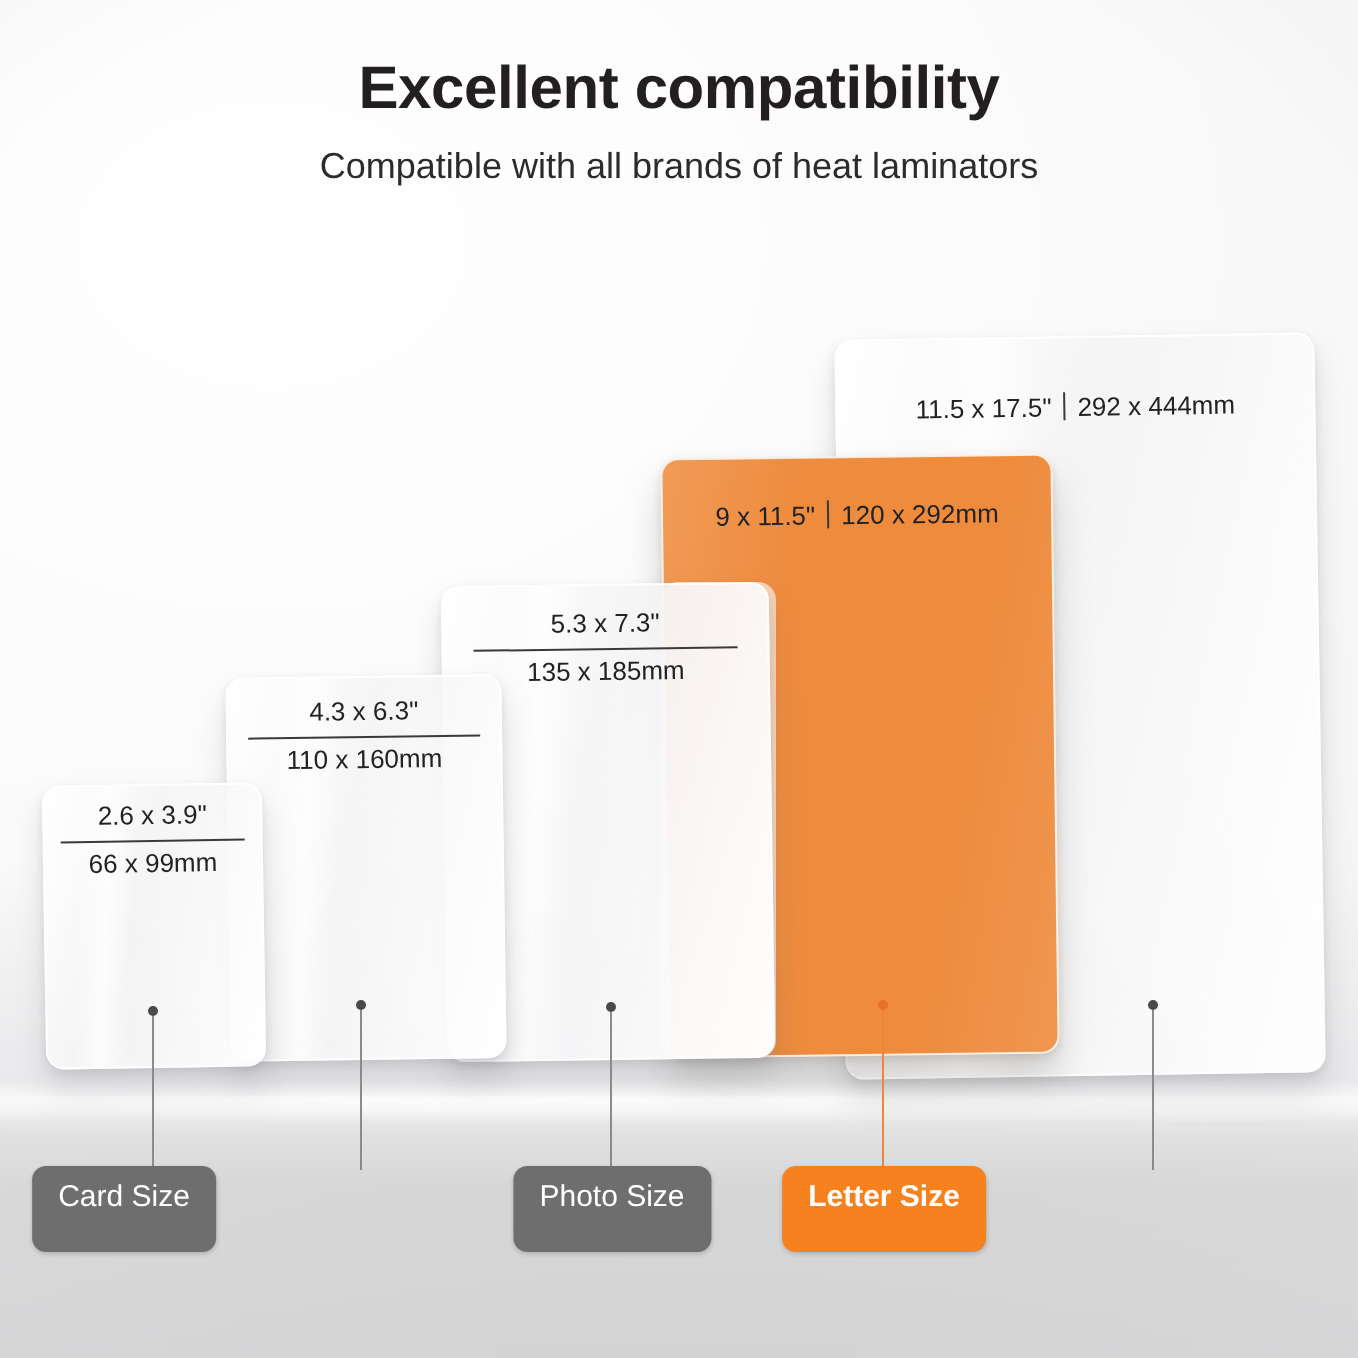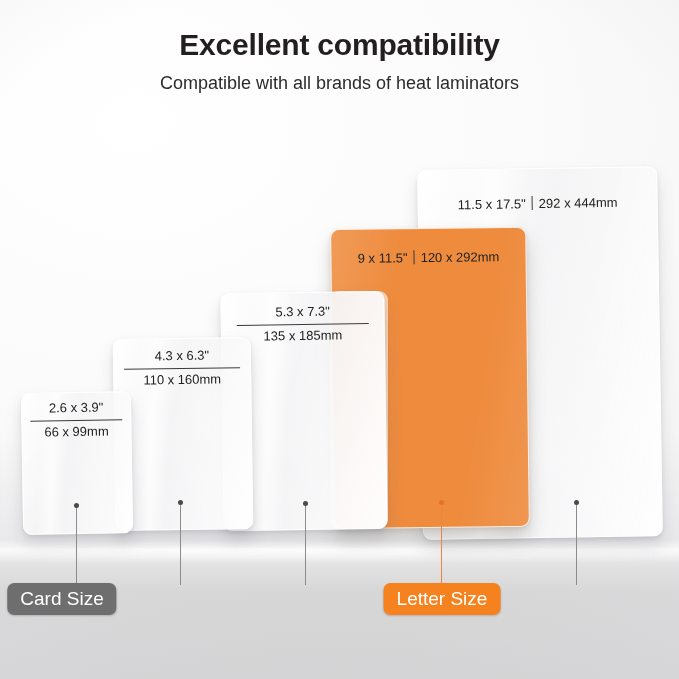--- a/index.html
+++ b/index.html
@@ -116,26 +116,26 @@
   .anchor.accent{background:#e8702a;}
   .connector{
     position:absolute;width:1px;background:#8b8b8b;z-index:39;
   }
   .connector.accent{background:#ef8341;}
 
   
   .labels{position:absolute;left:0;right:0;top:583px;height:36px;z-index:50;}
   .pill{
     position:absolute;top:0;transform:translateX(-50%);
-    height:32px;line-height:32px;padding:0 13px;border-radius:7px;
-    background:#6e6e6e;color:#fff;font-size:19px;white-space:nowrap;
+    height:43px;line-height:32px;padding:0 13px;border-radius:7px;
+    background:#6e6e6e;color:#fff;font-size:15px;white-space:nowrap;
     box-shadow:0 1px 2px rgba(0,0,0,.18);
     font-weight:normal;
   }
-  .pill.accent{background:#f5821f;font-weight:normal;}
+  .pill.accent{background:#f5821f;font-weight:bold;}
 </style>
 </head>
 <body>
 
 <div id="stage">
 
   <div class="wall-shade"></div>
   <div class="floor"></div>
   <div class="floor-glow"></div>
 
@@ -200,18 +200,19 @@
 
     <div class="anchor accent" style="left:439px;top:500px;"></div>
     <div class="connector accent" style="left:441px;top:503px;height:82px;"></div>
 
     <div class="anchor" style="left:574px;top:500px;"></div>
     <div class="connector" style="left:576px;top:503px;height:82px;"></div>
   </div>
 
   <div class="labels">
     <div class="pill" style="left:62px;">Card Size</div>
+    <div class="pill" style="left:306px;">Photo Size</div>
     <div class="pill accent" style="left:442px;">Letter Size</div>
   </div>
 
   <div class="vignette"></div>
 <div class="overlay-band" style="left: 330.175px; top: 290.867px; width: 57.4787px; height: 238.319px; z-index: 29;"></div>
   </div>
 
 </body></html>

